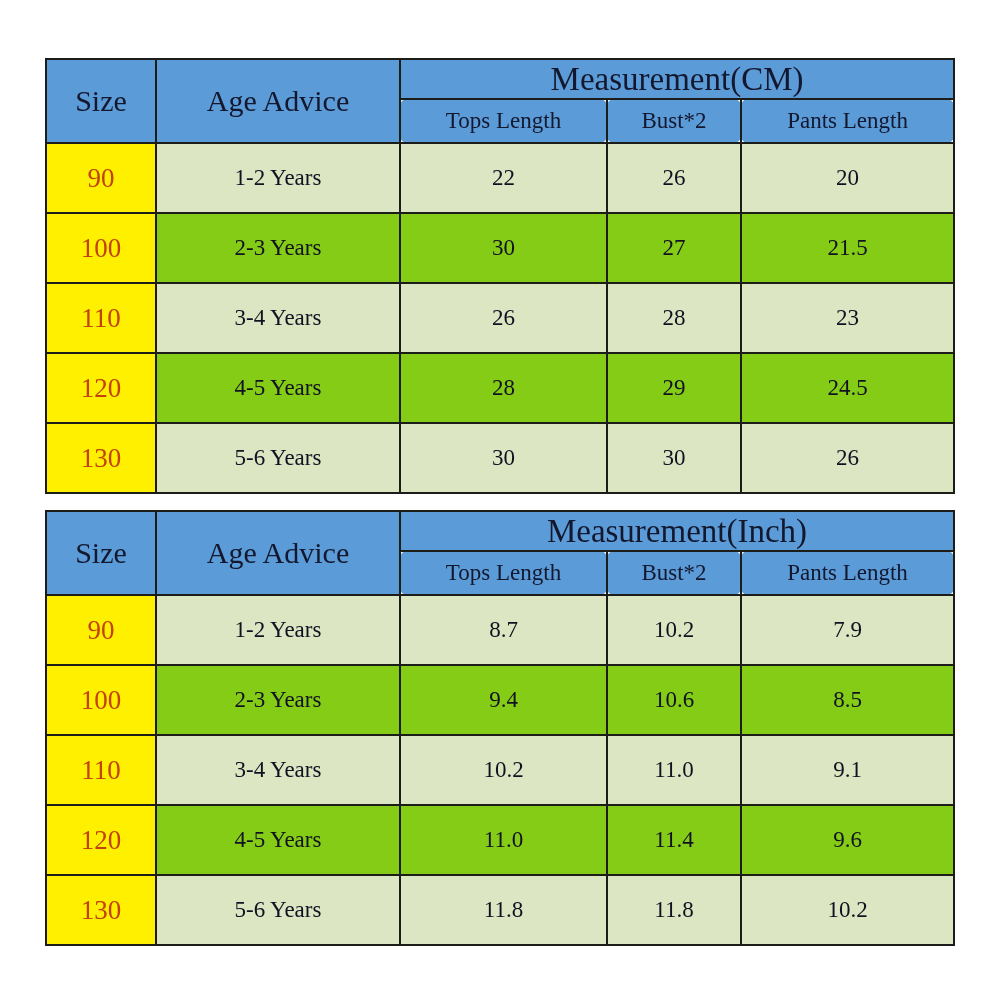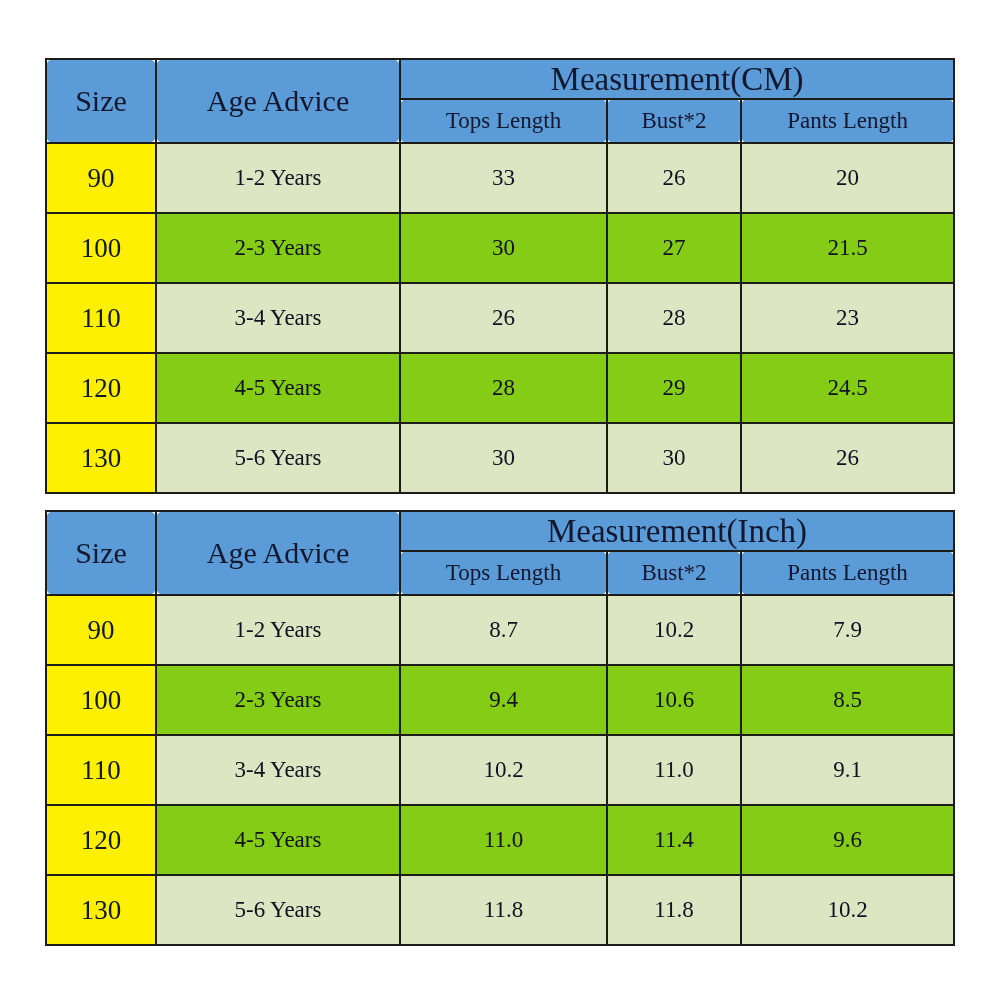--- a/index.html
+++ b/index.html
@@ -48,42 +48,41 @@
   .col-pants  { width: 213px; }
 
   
   .hdr {
     background: #5b9bd8;
     color: #13182e;
   }
   .hdr-main {
     font-size: 30px;
     height: 80px;
-    border-radius: 8px;
   }
   .hdr-group {
     font-size: 33px;
     height: 38px;
   }
   .hdr-sub {
     font-size: 23px;
     height: 42px;
     border-radius: 7px;
   }
 
   
   .row-cell {
     height: 68px;
     font-size: 23px;
   }
   .cell-size {
     background: #fff000;
     font-size: 27px;
     font-weight: bold;
-    color: #0f172a;
+    color: #c2410c;
   }
   .tone-green { background: #dce6c2; }
   .tone-gold  { background: #84cc16; }
 </style>
 </head>
 <body>
 
 <div id="page">
 
   <table class="size-table" id="table-cm">
@@ -103,21 +102,21 @@
       <tr>
         <th class="hdr hdr-sub">Tops Length</th>
         <th class="hdr hdr-sub">Bust*2</th>
         <th class="hdr hdr-sub">Pants Length</th>
       </tr>
     </thead>
     <tbody>
         <tr>
           <td class="row-cell cell-size">90</td>
           <td class="row-cell tone-green">1-2 Years</td>
-          <td class="row-cell tone-green">33</td>
+          <td class="row-cell tone-green">22</td>
           <td class="row-cell tone-green">26</td>
           <td class="row-cell tone-green">20</td>
         </tr>
         <tr>
           <td class="row-cell cell-size">100</td>
           <td class="row-cell tone-gold">2-3 Years</td>
           <td class="row-cell tone-gold">30</td>
           <td class="row-cell tone-gold">27</td>
           <td class="row-cell tone-gold">21.5</td>
         </tr>

